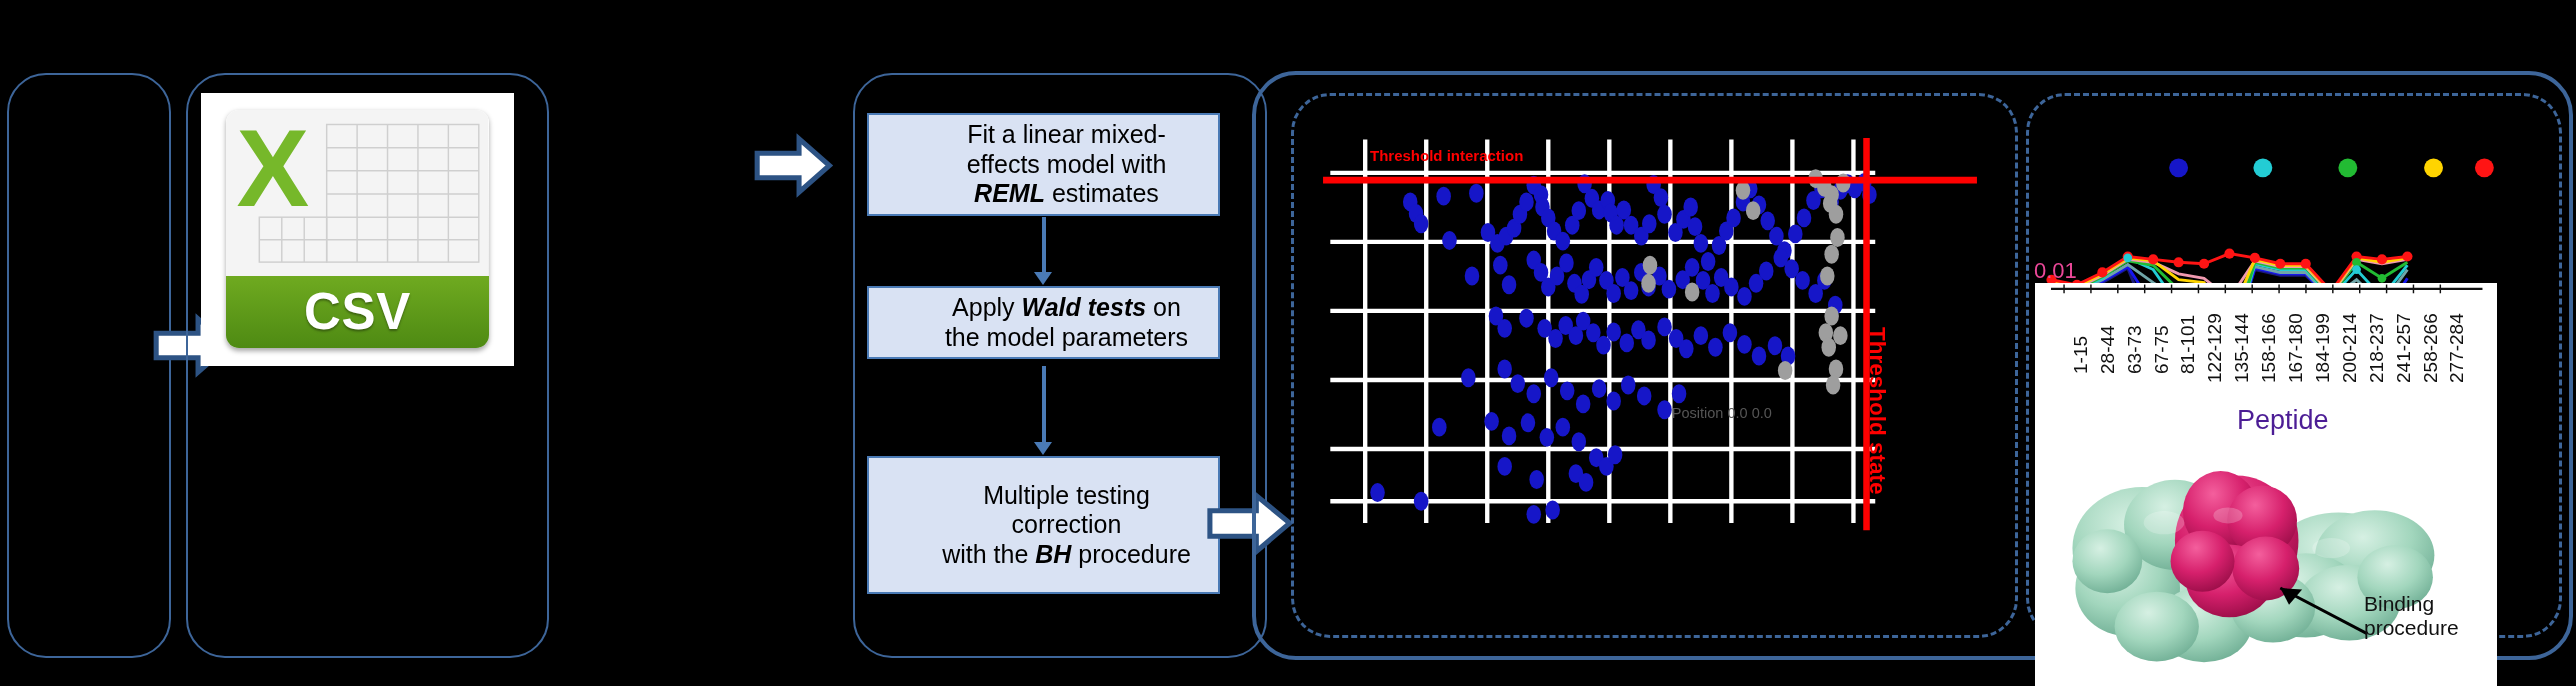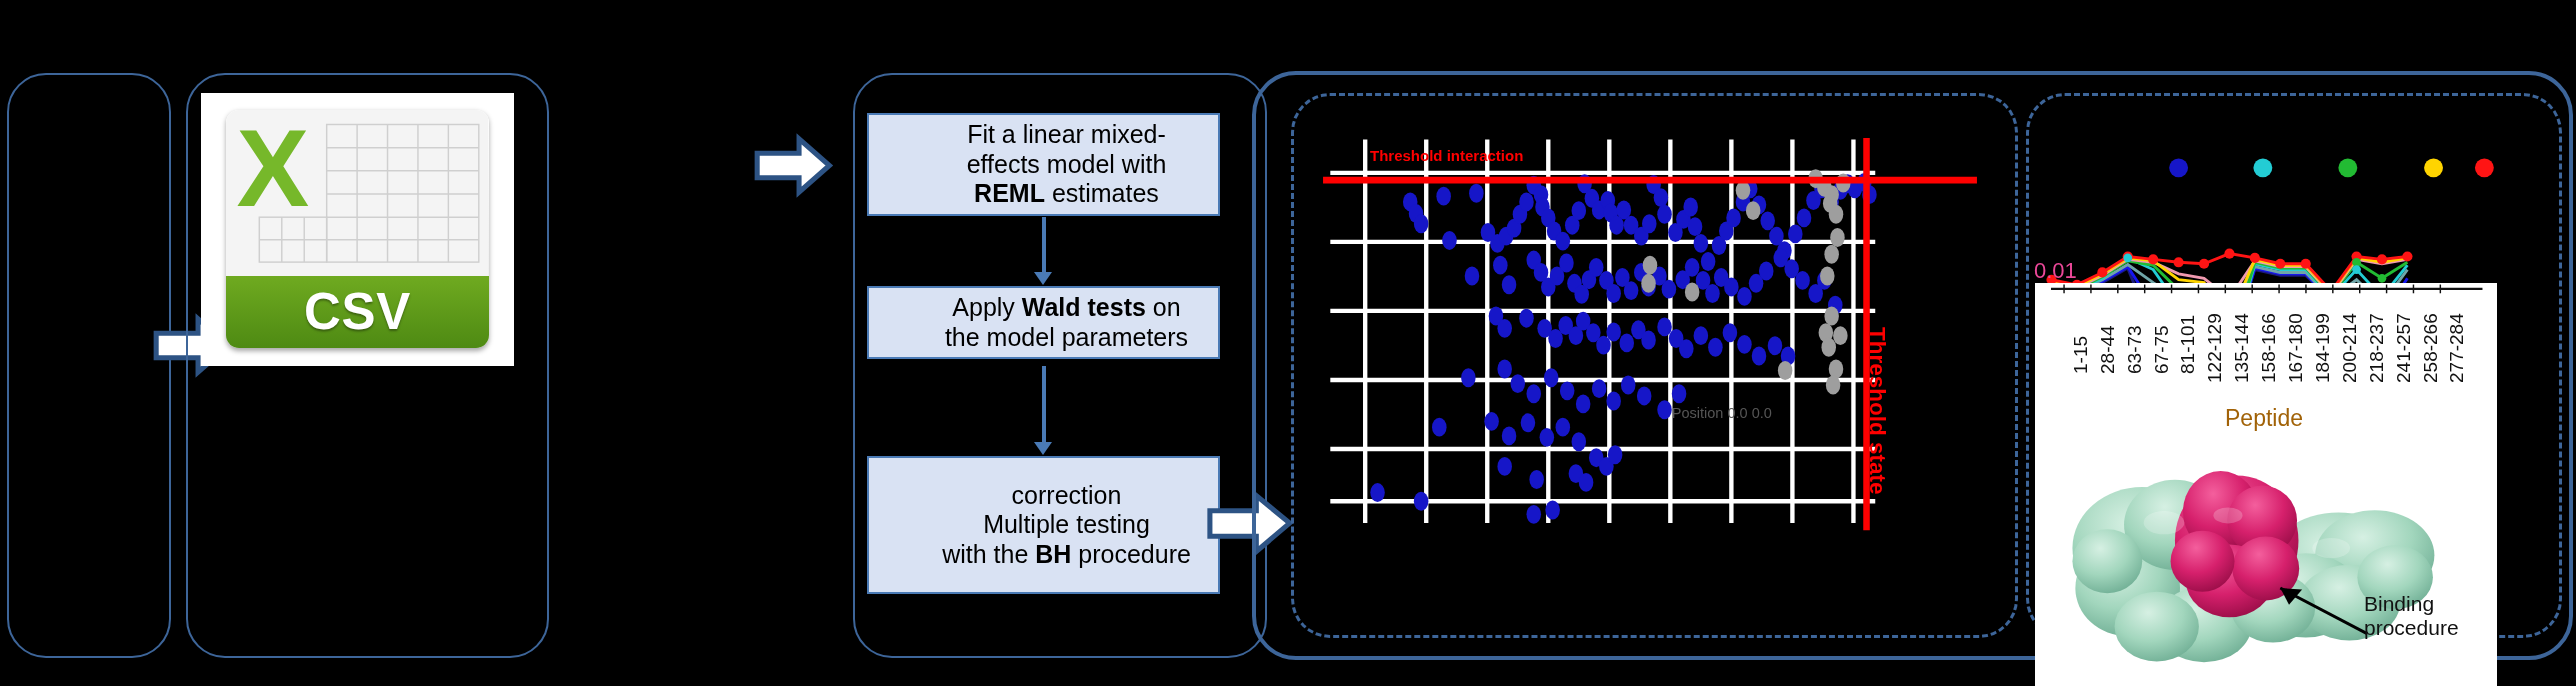--- a/index.html
+++ b/index.html
@@ -13,21 +13,21 @@
 
   
   .blockarrow{position:absolute;}
   .blockarrow svg{display:block;}
 
   
   .pbox{position:absolute;background:#d9e2f3;border:2.2px solid #4a7ab5;box-sizing:border-box;
         display:flex;align-items:center;justify-content:center;text-align:center;
         color:#000;line-height:1.18;font-size:25px;padding-left:46px;}
   .pbox .txt{padding:0 4.4px;}
-  .pbox b{font-weight:bold;}
+  .pbox b{font-weight:bold;font-style:italic;}
 
   .connector{position:absolute;background:#4a7ab5;width:3.6px;}
   .connector-head{position:absolute;width:0;height:0;border-left:9.4px solid transparent;border-right:9.4px solid transparent;border-top:13px solid #4a7ab5;}
 
   
   .csvwrap{position:absolute;background:#ffffff;}
   .csvicon{position:absolute;border-radius:13px;overflow:hidden;
     background:linear-gradient(#fdfdfd,#e9e9e9);box-shadow:0 2.9px 5.8px rgba(0,0,0,.35);}
   .csv-grid{position:absolute;left:0;right:0;top:0;height:70%;}
   .csv-x{position:absolute;left:4%;top:2%;width:40%;height:44%;color:#76b82a;
@@ -39,21 +39,21 @@
   
   .scatterwrap{position:absolute;}
   .plot-title{position:absolute;color:#ff0000;font-size:15px;font-weight:bold;white-space:nowrap;}
   .plot-vtitle{position:absolute;color:#ff0000;font-size:22.5px;font-weight:bold;white-space:nowrap;
                transform-origin:0 0;transform:rotate(90deg);}
 
   
   .chartcard{position:absolute;background:#ffffff;}
   .tick{position:absolute;font-size:19px;color:#111;white-space:nowrap;
         transform-origin:0 0;transform:rotate(-90deg);font-family:"Liberation Sans",sans-serif;}
-  .axlabel{position:absolute;font-size:23px;color:#a16207;}
+  .axlabel{position:absolute;font-size:27px;color:#4c1d95;margin-left:12px;}
   .callout{position:absolute;font-size:21px;color:#111;line-height:1.15;}
 </style>
 </head>
 <body>
 
 <div class="stage">
 
   <div class="panel" style="left:7.3px;top:73px;width:164px;height:585px;"></div>
 
   <div class="blockarrow" style="left:153px;top:313px;width:80px;height:65px;">
@@ -115,22 +115,22 @@
     <div class="txt">
         <div><span>Apply </span><b>Wald tests</b><span> on</span></div>
         <div><span>the model parameters</span></div>
       </div>
   </div>
   <div class="connector" style="left:1042px;top:366px;height:79px;"></div>
   <div class="connector-head" style="left:1034px;top:442px;"></div>
 
   <div class="pbox" style="left:867px;top:456px;width:353px;height:138px;">
     <div class="txt">
+        <div><span>Multiple testing</span></div>
         <div><span>correction</span></div>
-        <div><span>Multiple testing</span></div>
         <div><span>with the </span><b>BH</b><span> procedure</span></div>
       </div>
   </div>
 
   <div class="blockarrow" style="left:1207px;top:489px;width:87px;height:69px;">
     <svg viewBox="0 0 120 95" width="87" height="69">
       <path d="M4 30 L68 30 L68 9 L114 47 L68 86 L68 65 L4 65 Z" fill="#ffffff" stroke="#2d5384" stroke-width="7" stroke-linejoin="miter"></path>
     </svg>
   </div>
 

